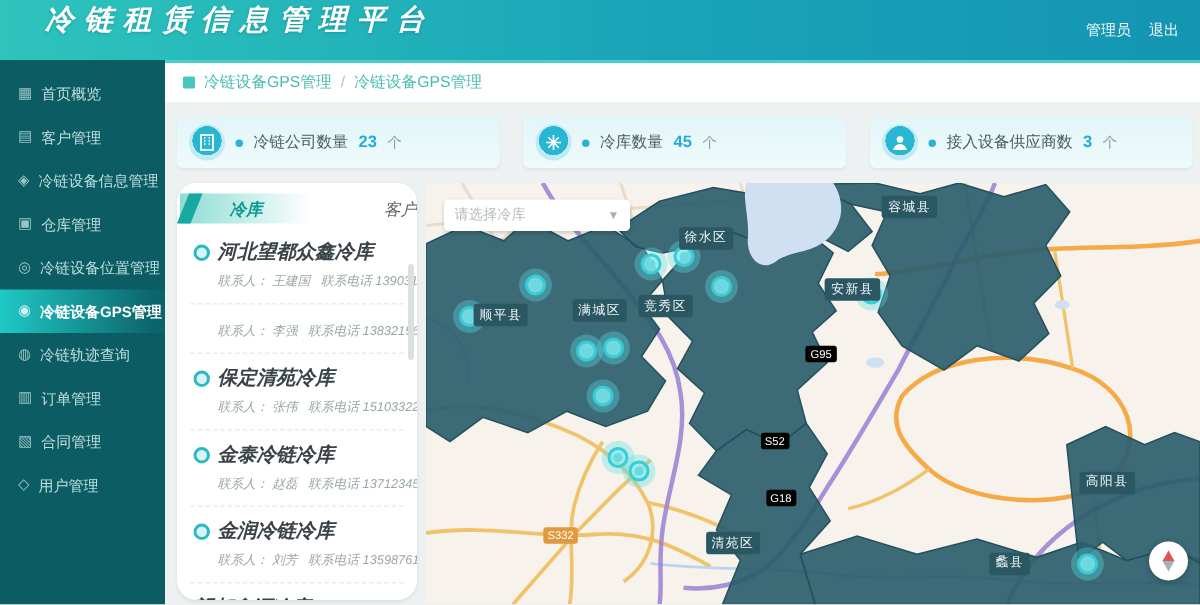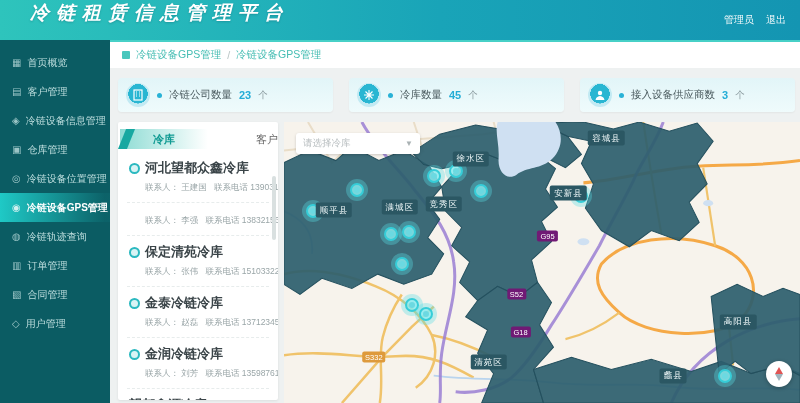--- a/index.html
+++ b/index.html
@@ -39,22 +39,22 @@
   .card-icon{ width:24px; height:24px; flex:none; border-radius:50%;
     background:radial-gradient(circle at 50% 45%,#29b6d2 0 54%,#c2eaf3 55% 100%);
     display:flex; align-items:center; justify-content:center; }
   .dot{ width:5px; height:5px; flex:none; border-radius:50%; background:#29b2d6; }
   .card-label{ font-size:10.5px; color:#4a5a5e; }
   .card-value{ font-size:11px; font-weight:bold; color:#23add6; }
   .card-unit{ font-size:9.5px; color:#8a9a9e; }
 
   
   .body-row{ flex:1; min-height:0; display:flex; gap:6px; }
-  .panel{ width:160px; flex:none; background:#fff; border-radius:2px; margin-bottom:3px;
-    box-shadow:0 1px 3px rgba(0,0,0,.08); display:flex; flex-direction:column; overflow:hidden; }
+  .panel{ width:160px; flex:none; background:#fff; border-radius:13px; margin-bottom:3px;
+    box-shadow:0 1px 3px rgba(0,0,0,.08); display:flex; flex-direction:column; overflow:hidden;font-style:italic; }
   .tabs{ height:28px; display:flex; align-items:center; padding-top:6px; }
   .tab-active{ position:relative; width:88px; height:20px; margin-left:2px;
     background:linear-gradient(90deg,#8edcd4 0%,rgba(226,246,243,0) 100%);
     display:flex; align-items:center; justify-content:center;
     font-size:11px; font-weight:bold; color:#0f9a92; cursor:pointer; }
   .tab-active::before{ content:""; position:absolute; left:2px; top:0; width:9px; height:100%;
     background:#17a8a1; transform:skewX(-22deg); }
   .tab-inactive{ margin-left:auto; font-size:11px; color:#666; cursor:pointer; }
   .list{ flex:1; position:relative; padding:2px 9px 0 9px; overflow:hidden; }
   .company{ padding:7px 2px 8px 2px; border-bottom:1px dashed #e7ecec; }
@@ -77,21 +77,21 @@
   .marker{ position:absolute; width:22px; height:22px; transform:translate(-50%,-50%); cursor:pointer; }
   .marker::before{ content:""; position:absolute; inset:0; border-radius:50%; background:rgba(90,222,230,.35); }
   .marker::after{ content:""; position:absolute; inset:4px; border-radius:50%;
     background:rgba(140,236,240,.75); border:2px solid #36cdd8; }
   .marker .core{ position:absolute; left:50%; top:50%; width:6px; height:6px; margin:-3px;
     border-radius:50%; background:#0b9fb4; }
   .district-badge{ position:absolute; transform:translate(-50%,-50%); background:#2b5763;
     color:#eef7f8; font-size:8.5px; letter-spacing:1px; padding:1.5px 4px; border-radius:2px; white-space:nowrap; }
   .shield{ position:absolute; transform:translate(-50%,-50%); color:#fff; font-size:7.5px;
     padding:1px 3px; border-radius:2px; }
-  .shield.red{ background:#701a75; }
+  .shield.red{ background:#000000; }
   .shield.orange{ background:#de9a3c; }
   .compass{ position:absolute; right:8px; bottom:16px; width:26px; height:26px; border-radius:50%;
     background:#fff; box-shadow:0 1px 4px rgba(0,0,0,.28); display:flex; flex-direction:column;
     align-items:center; justify-content:center; cursor:pointer; }
   .compass .n-up{ width:0; border-left:4px solid transparent; border-right:4px solid transparent;
     border-bottom:7px solid #e05555; }
   .compass .n-down{ width:0; border-left:4px solid transparent; border-right:4px solid transparent;
     border-top:7px solid #9fb3bd; }
 </style>
 </head>

